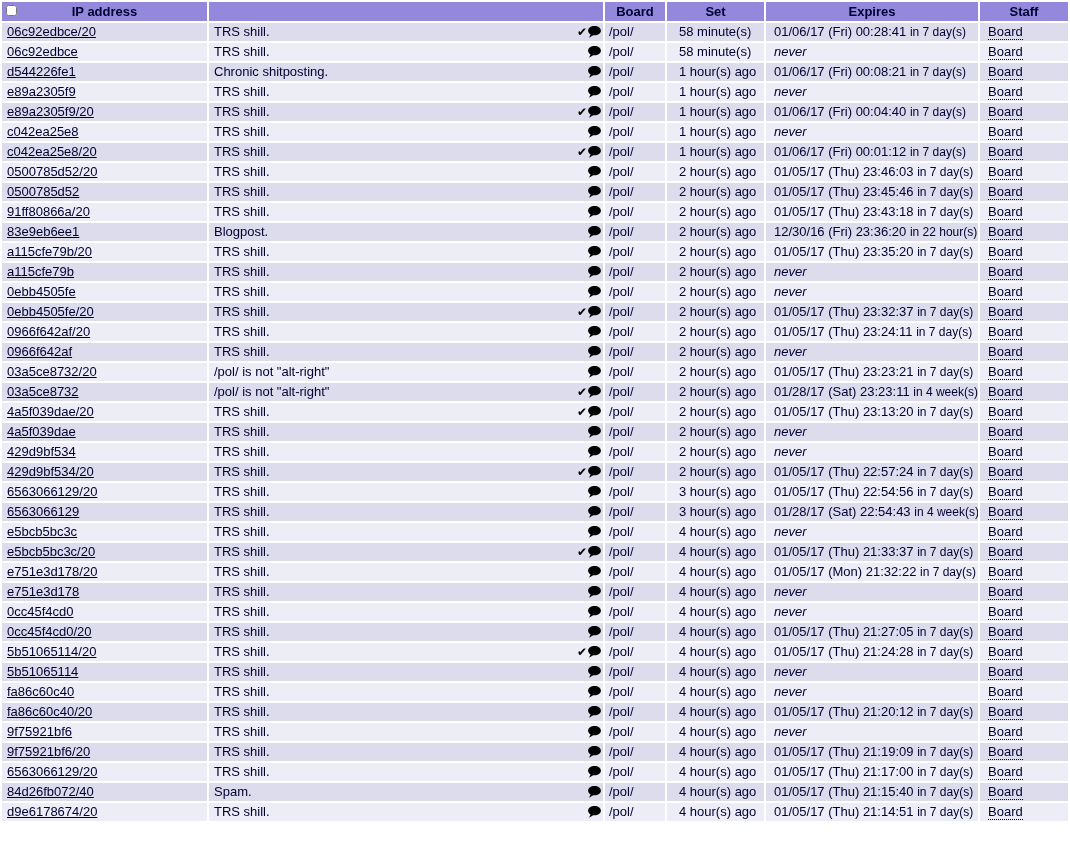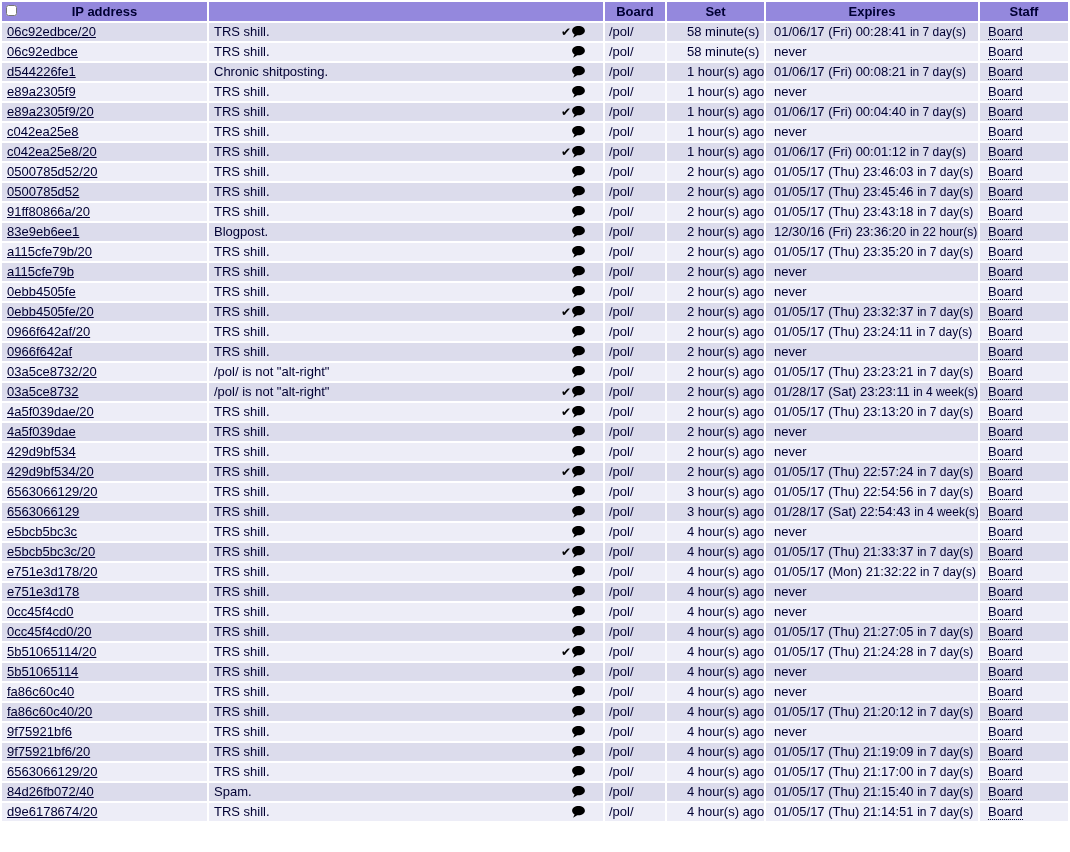--- a/index.html
+++ b/index.html
@@ -14,32 +14,32 @@
   table{width:1070px;border-collapse:separate;border-spacing:2px;table-layout:fixed;}
   th{background:var(--header_bg);font-weight:bold;font-size:13px;color:var(--text);
      padding:2px 0;text-align:center;height:15px;}
   th.h-ip{position:relative;margin-left:16px;}
   th.h-ip input{position:absolute;left:4px;top:3px;margin:0;width:11px;height:11px;}
   tbody tr:nth-child(odd) td{background:var(--row_odd);}
   tbody tr:nth-child(even) td{background:var(--row_even);}
   td{padding:2px 4px;height:14px;line-height:14px;vertical-align:middle;
      white-space:nowrap;overflow:hidden;}
   td.c-ip{padding-left:5px;text-decoration:underline;}
-  td.c-reason{padding-left:5px;padding-right:18px;}
+  td.c-reason{padding-left:5px;padding-right:2px;}
   .reason-wrap{display:flex;align-items:center;justify-content:space-between;}
   .reason-text{flex:1 1 auto;overflow:hidden;}
   .icons{flex:0 0 auto;display:inline-flex;align-items:center;gap:1px;}
   .check{font-weight:bold;font-size:12px;line-height:12px;color:#000;}
   .bubble{display:inline-block;}
   td.c-board{padding-left:4px;}
-  td.c-set{padding-left:20px;margin-top:36px;}
+  td.c-set{padding-left:12px;margin-top:36px;}
   td.c-expires{padding-left:8px;}
   td.c-staff{padding-left:8px;}
   .exp-note{font-size:12px;}
-  .italic{margin-top:12px;}
+  .italic{font-style:italic;margin-top:12px;}
   .staff-name{border-bottom:1px dotted var(--text);padding-bottom:0px;}
 </style>
 </head>
 <body>
 
 <table>
   <colgroup>
     <col style="width:205px">
       <col style="width:394px">
       <col style="width:60px">

